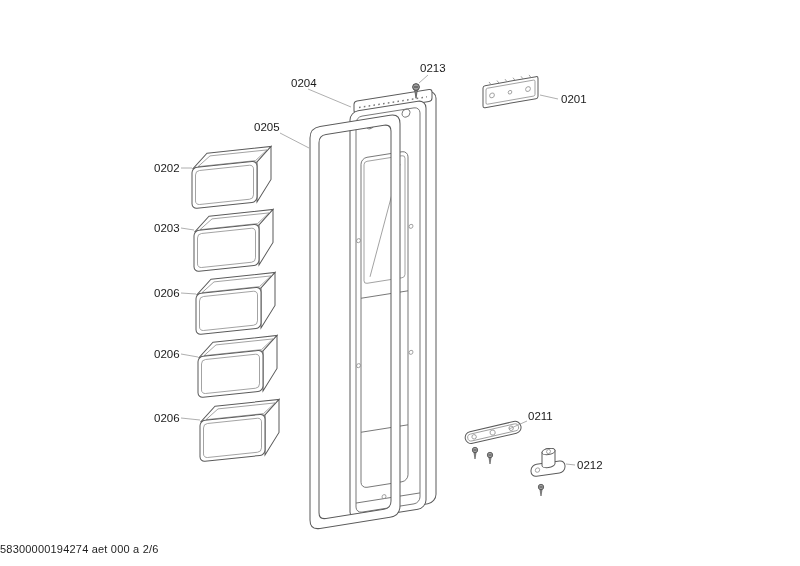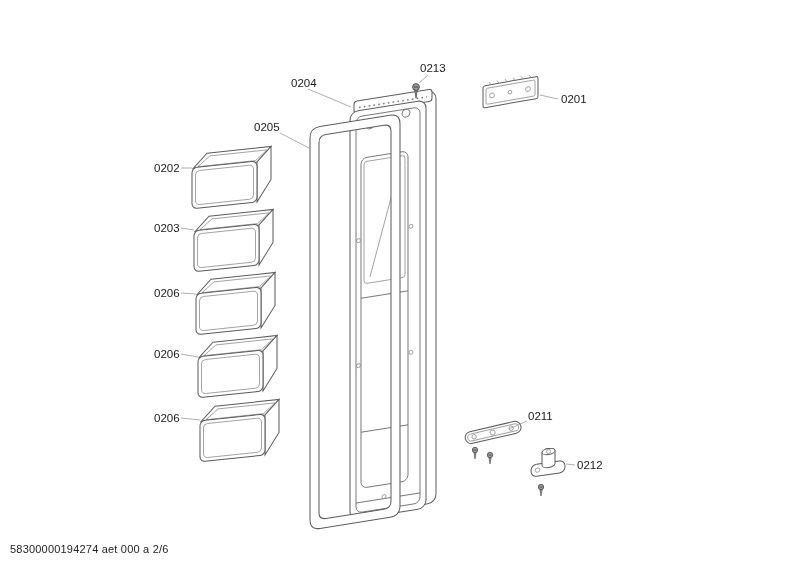--- a/index.html
+++ b/index.html
@@ -12,21 +12,21 @@
   .ring  { fill:#ffffff; fill-rule:evenodd; stroke:#5a5a5a; stroke-width:1; }
   .ln2   { fill:none; stroke:#6e6e6e; stroke-width:0.9; }
   .ln3   { fill:none; stroke:#8f8f8f; stroke-width:0.8; }
   .dots  { fill:none; stroke:#7a7a7a; stroke-width:1.6; stroke-dasharray:1.6 3.2; }
   .leader{ stroke:#9a9a9a; stroke-width:0.8; }
   .plabel{ font:11.5px "Liberation Sans", sans-serif; fill:#1a1a1a; }
   .scrHead { fill:#a0a0a0; stroke:#4a4a4a; stroke-width:0.8; }
   .scrSlot { stroke:#3d3d3d; stroke-width:0.8; }
   .scrShaft{ fill:#8c8c8c; stroke:#4a4a4a; stroke-width:0.6; }
   .footer {
-    position:absolute; left:10px; top:543px;
+    position:absolute; left:0; top:543px;
     font-size:11px; color:#1f1f1f; letter-spacing:0.2px;
   }
 </style>
 </head>
 <body>
 
 <div class="page">
 
   <svg width="800" height="566" viewBox="0 0 800 566">
 

